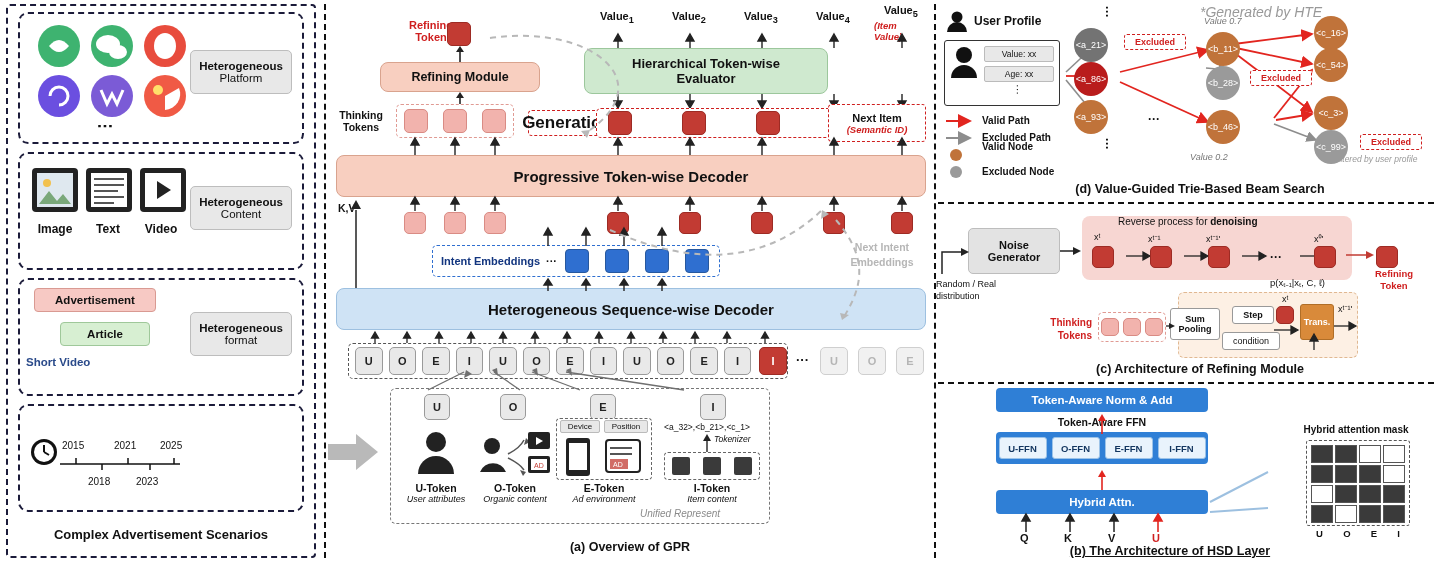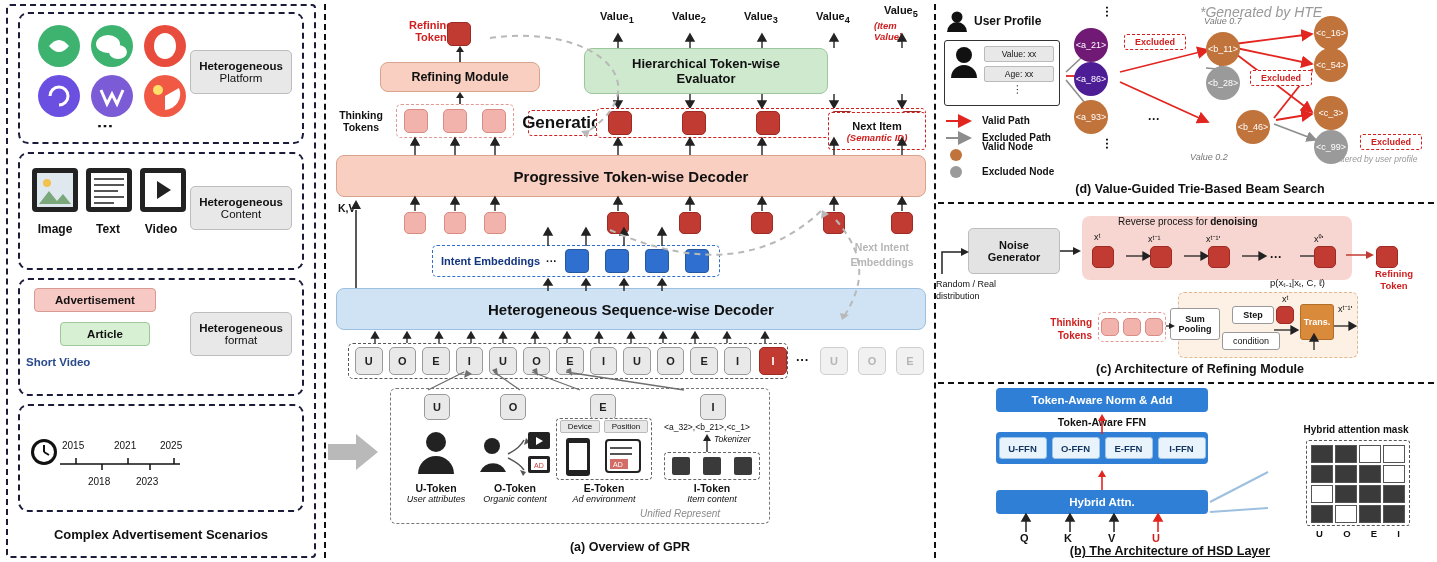--- a/index.html
+++ b/index.html
@@ -231,21 +231,21 @@
   <div class="abs ctr" style="left:528px;top:110px;width:78px;height:26px;border:1.5px dashed #cf1f1f;border-radius:4px;background:#fff;">
     <span class="bold" style="font-size:17px;">Generation</span>
   </div>
   <div class="abs" style="left:596px;top:108px;width:330px;height:30px;border:1.5px dashed #cf1f1f;border-radius:5px;display:flex;align-items:center;background:#fff;">
     <div class="rtok" style="margin-left:11px;"></div>
     <div class="rtok" style="margin-left:50px;"></div>
     <div class="rtok" style="margin-left:50px;"></div>
     <div class="rtok" style="margin-left:50px;"></div>
     <div class="rtok" style="margin-left:46px;"></div>
   </div>
-  <div class="abs ctr" style="left:828px;top:112px;width:98px;height:38px;border:1.5px dashed #cf1f1f;border-radius:4px;background:#fff;flex-direction:column;">
+  <div class="abs ctr" style="left:828px;top:104px;width:98px;height:38px;border:1.5px dashed #cf1f1f;border-radius:4px;background:#fff;flex-direction:column;">
     <span class="bold" style="font-size:11px;">Next Item</span>
     <span class="bold ital red" style="font-size:9.5px;">(Semantic ID)</span>
   </div>
   <div class="abs" style="left:596px;top:138px;width:330px;height:20px;">
     <svg width="330" height="20">
       <g stroke="#222" stroke-width="1.4" fill="#222">
         <line x1="22" y1="20" x2="22" y2="6"></line>
           <path d="M22 0 l4 7 h-8 z"></path>
         <line x1="94" y1="20" x2="94" y2="6"></line>
           <path d="M94 0 l4 7 h-8 z"></path>
@@ -547,27 +547,27 @@
         <path d="M60 62 L148 102"></path>
         <path d="M174 24 L252 14"></path>
         <path d="M176 28 L252 44"></path>
         <path d="M176 34 L252 92"></path>
         <path d="M214 98 L252 50"></path>
         <path d="M216 100 L252 94"></path>
       </g>
     </svg>
   </div>
 
-  <div class="abs circ" style="left:1074px;top:28px;width:34px;height:34px;background:#701a75;">&lt;a_21&gt;</div>
-  <div class="abs circ" style="left:1074px;top:62px;width:34px;height:34px;background:#4c1d95;">&lt;a_86&gt;</div>
+  <div class="abs circ" style="left:1074px;top:28px;width:34px;height:34px;background:#737373;">&lt;a_21&gt;</div>
+  <div class="abs circ" style="left:1074px;top:62px;width:34px;height:34px;background:#b91c1c;">&lt;a_86&gt;</div>
   <div class="abs circ" style="left:1074px;top:100px;width:34px;height:34px;background:#c0733a;">&lt;a_93&gt;</div>
 
   <div class="abs circ" style="left:1206px;top:32px;width:34px;height:34px;background:#c0733a;">&lt;b_11&gt;</div>
   <div class="abs circ" style="left:1206px;top:66px;width:34px;height:34px;background:#9a9a9a;">&lt;b_28&gt;</div>
-  <div class="abs circ" style="left:1206px;top:110px;width:34px;height:34px;background:#c0733a;margin-left:30px;">&lt;b_46&gt;</div>
+  <div class="abs circ" style="left:1206px;top:110px;width:34px;height:34px;background:#c0733a;">&lt;b_46&gt;</div>
 
   <div class="abs circ" style="left:1314px;top:16px;width:34px;height:34px;background:#c0733a;">&lt;c_16&gt;</div>
   <div class="abs circ" style="left:1314px;top:48px;width:34px;height:34px;background:#c0733a;">&lt;c_54&gt;</div>
   <div class="abs circ" style="left:1314px;top:96px;width:34px;height:34px;background:#c0733a;">&lt;c_3&gt;</div>
   <div class="abs circ" style="left:1314px;top:130px;width:34px;height:34px;background:#9a9a9a;">&lt;c_99&gt;</div>
 
   <div class="abs excl ctr" style="left:1124px;top:34px;width:62px;height:16px;">Excluded</div>
   <div class="abs excl ctr" style="left:1250px;top:70px;width:62px;height:16px;">Excluded</div>
   <div class="abs excl ctr" style="left:1360px;top:134px;width:62px;height:16px;">Excluded</div>
 

